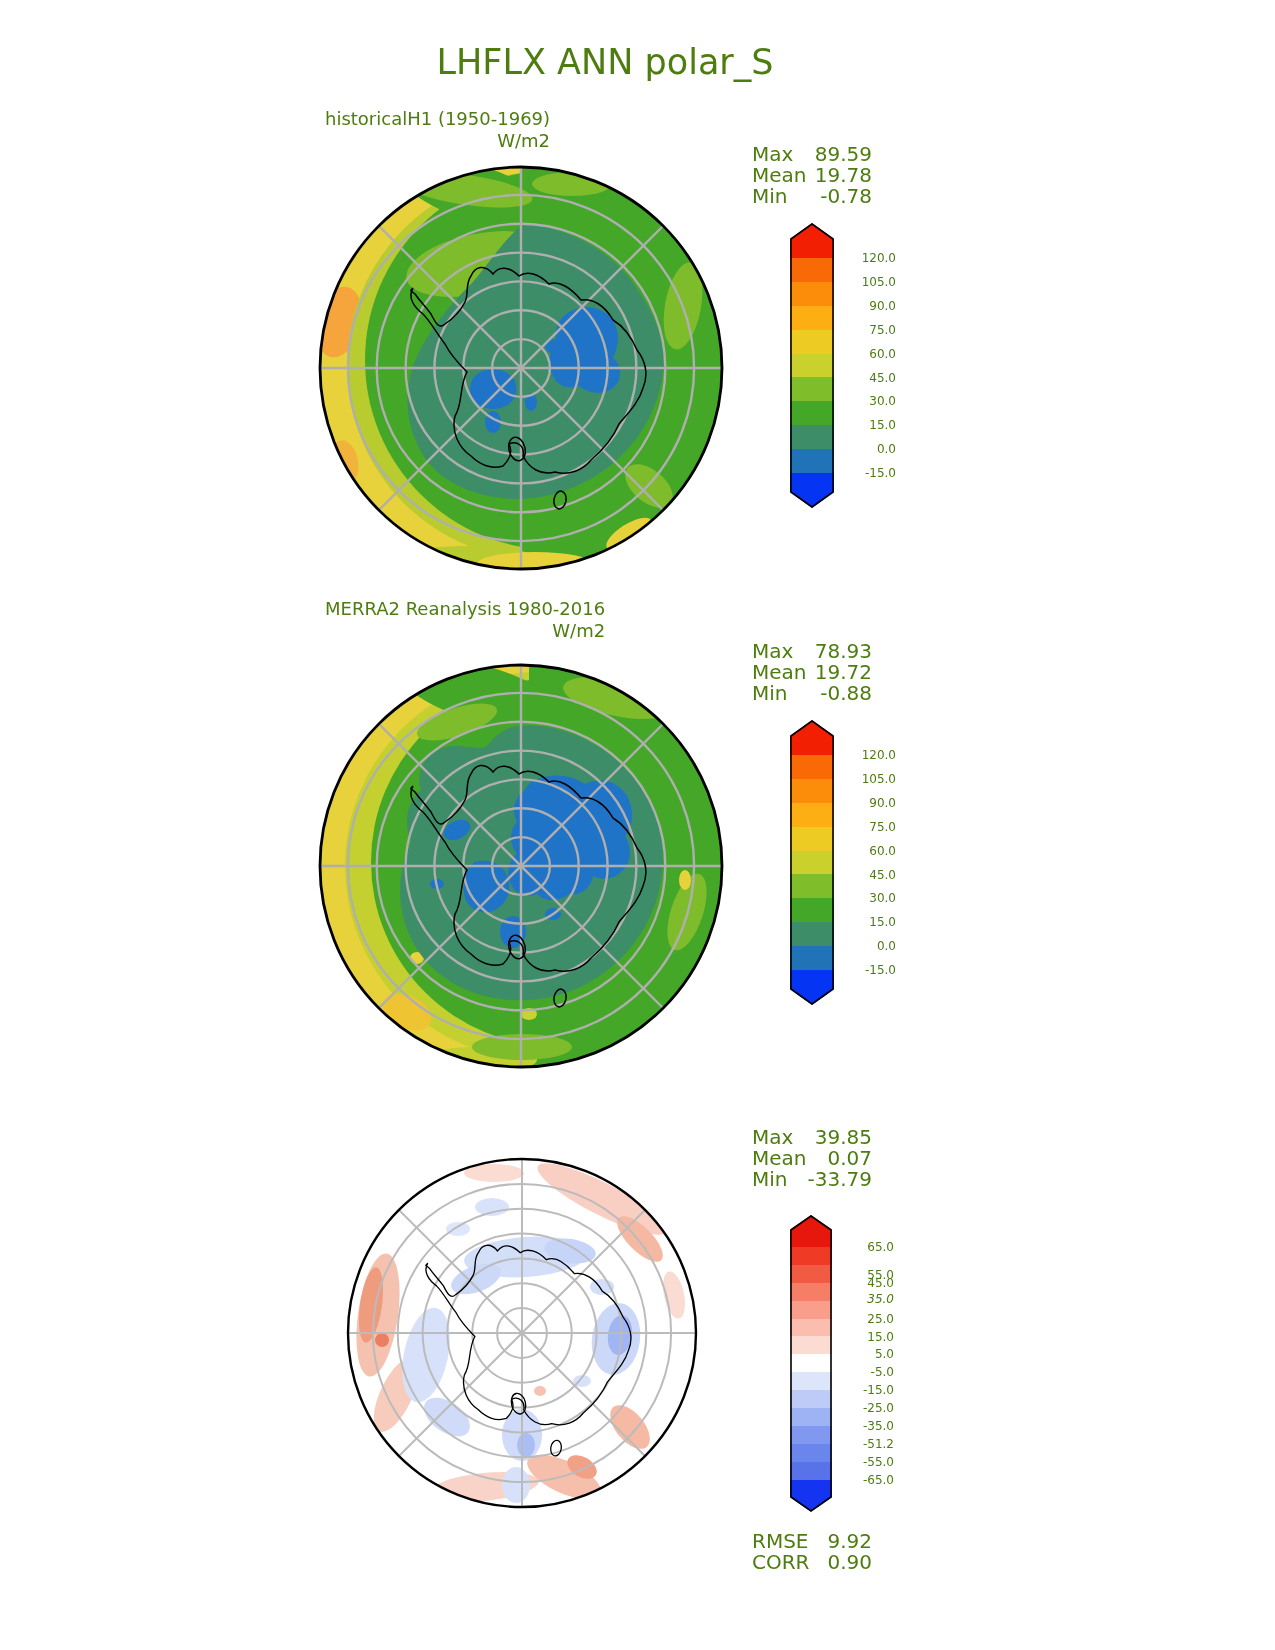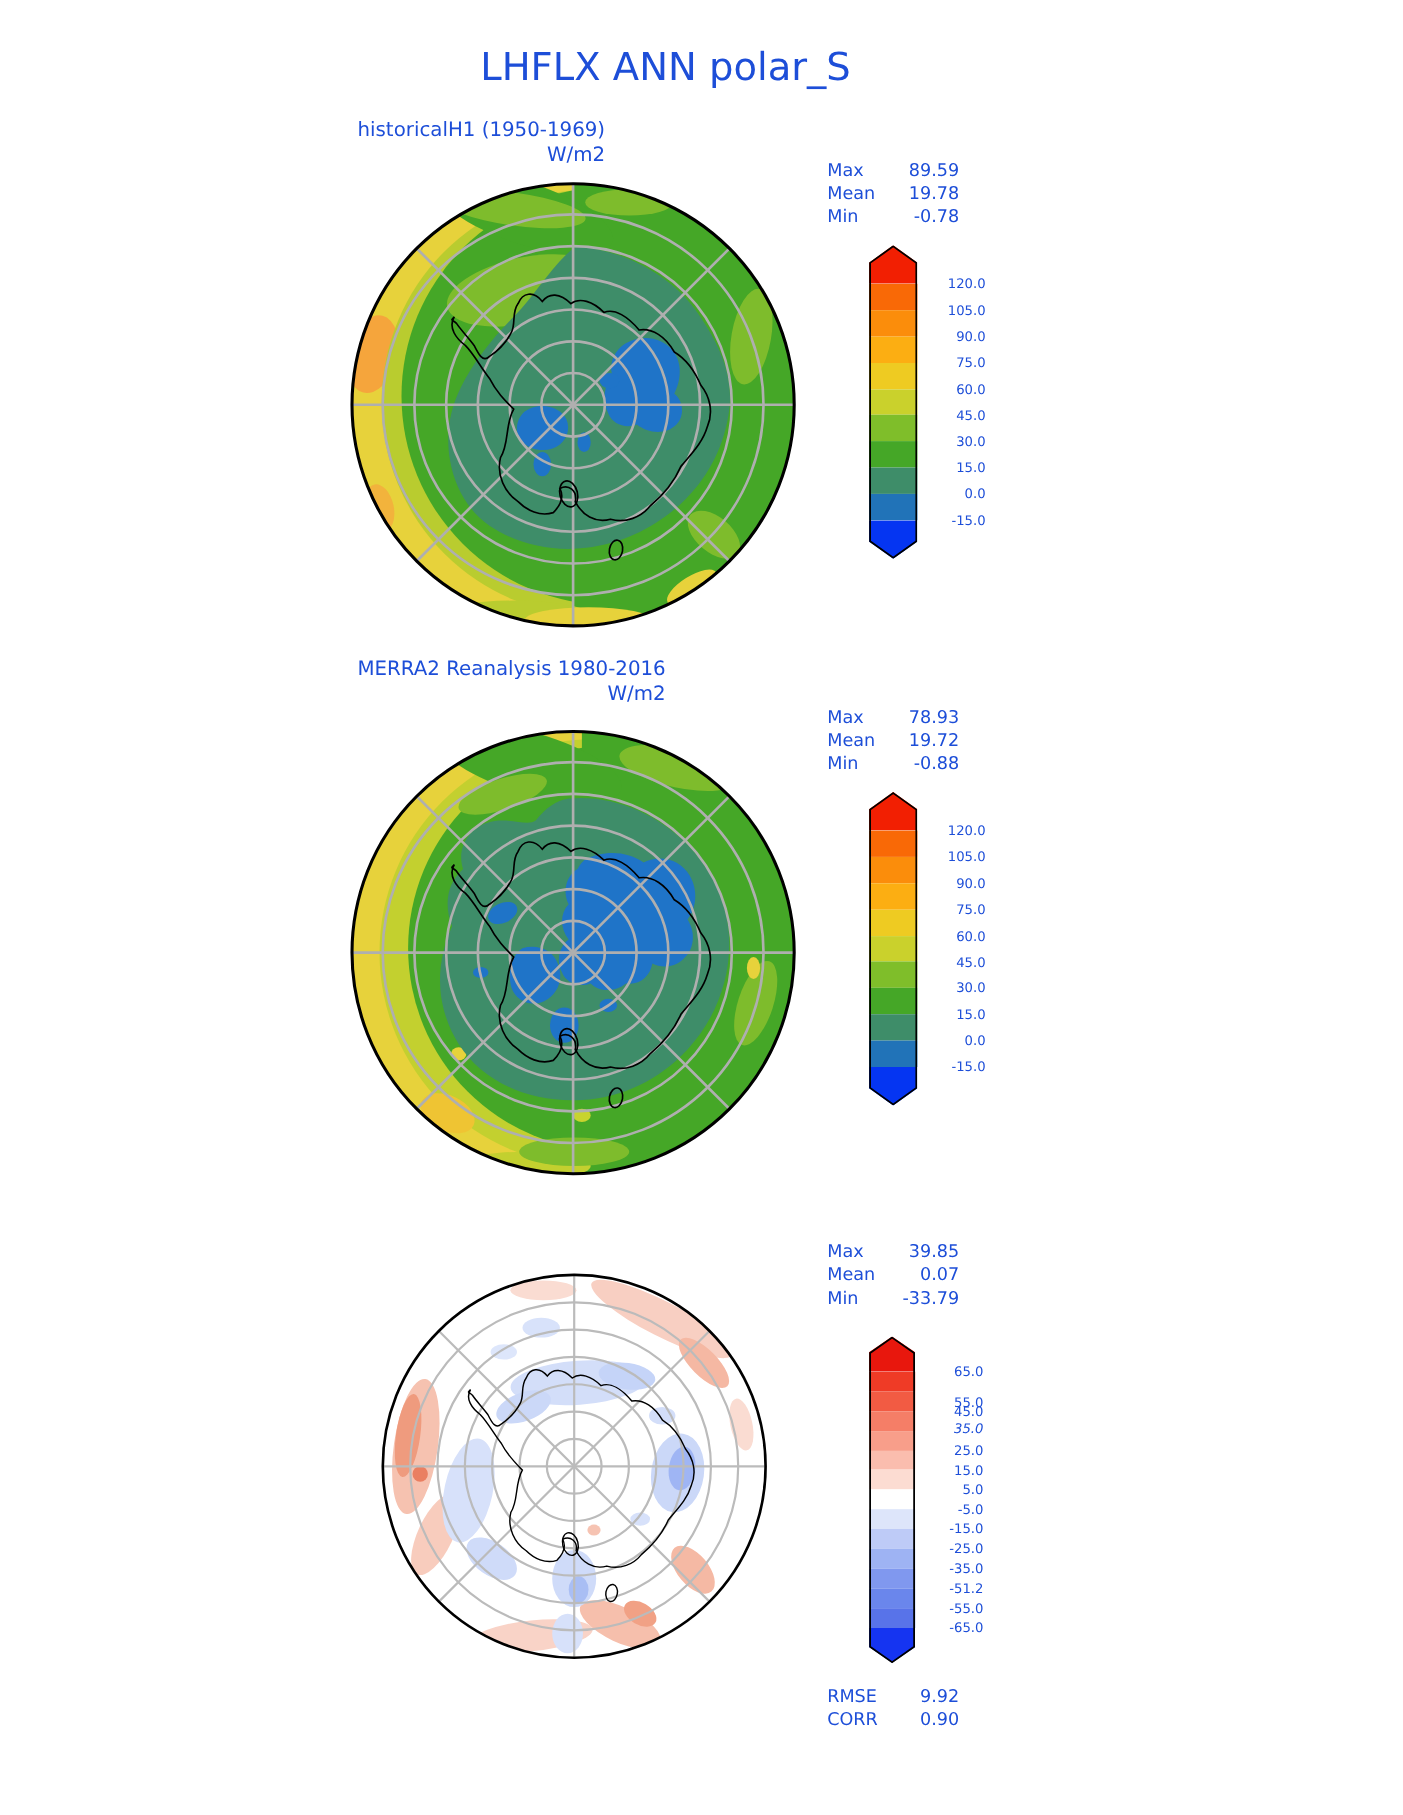--- a/index.html
+++ b/index.html
@@ -1,22 +1,22 @@
 <!DOCTYPE html>
 <html><head>
 <meta charset="utf-8">
 <style>
   html,body{margin:0;padding:0;background:#fff;}
   .canvas{position:relative;width:1275px;height:1650px;background:#ffffff;overflow:hidden;
-          font-family:"DejaVu Sans","Liberation Sans",sans-serif;color:#1d4ed8;}
+          font-family:"DejaVu Sans","Liberation Sans",sans-serif;color:#4d7c0f;}
   .fig-title{position:absolute;left:325px;top:42px;width:560px;text-align:center;
              font-size:35px;line-height:40px;white-space:nowrap;}
   .panel-label{position:absolute;font-size:18px;line-height:22px;text-align:right;}
   .panel-title-center{position:absolute;font-size:21px;line-height:26px;text-align:center;}
-  .stats{position:absolute;width:120px;font-size:16px;line-height:21px;}
+  .stats{position:absolute;width:120px;font-size:20px;line-height:21px;}
   .stat-row{display:flex;justify-content:space-between;}
   .stat-row .lab{text-align:left;}
   .stat-row .val{text-align:right;}
   .map{position:absolute;}
   .colorbar{position:absolute;}
   .cb-cap-top{width:100%;clip-path:polygon(50% 0,100% 45%,100% 100%,0 100%,0 45%);}
   .cb-cap-bottom{width:100%;clip-path:polygon(0 0,100% 0,100% 55%,50% 100%,0 55%);}
   .cb-band{width:100%;}
   .cb-outline{position:absolute;left:0;top:0;pointer-events:none;}
   .cb-label{position:absolute;width:56px;height:22px;font-size:12px;line-height:22px;

